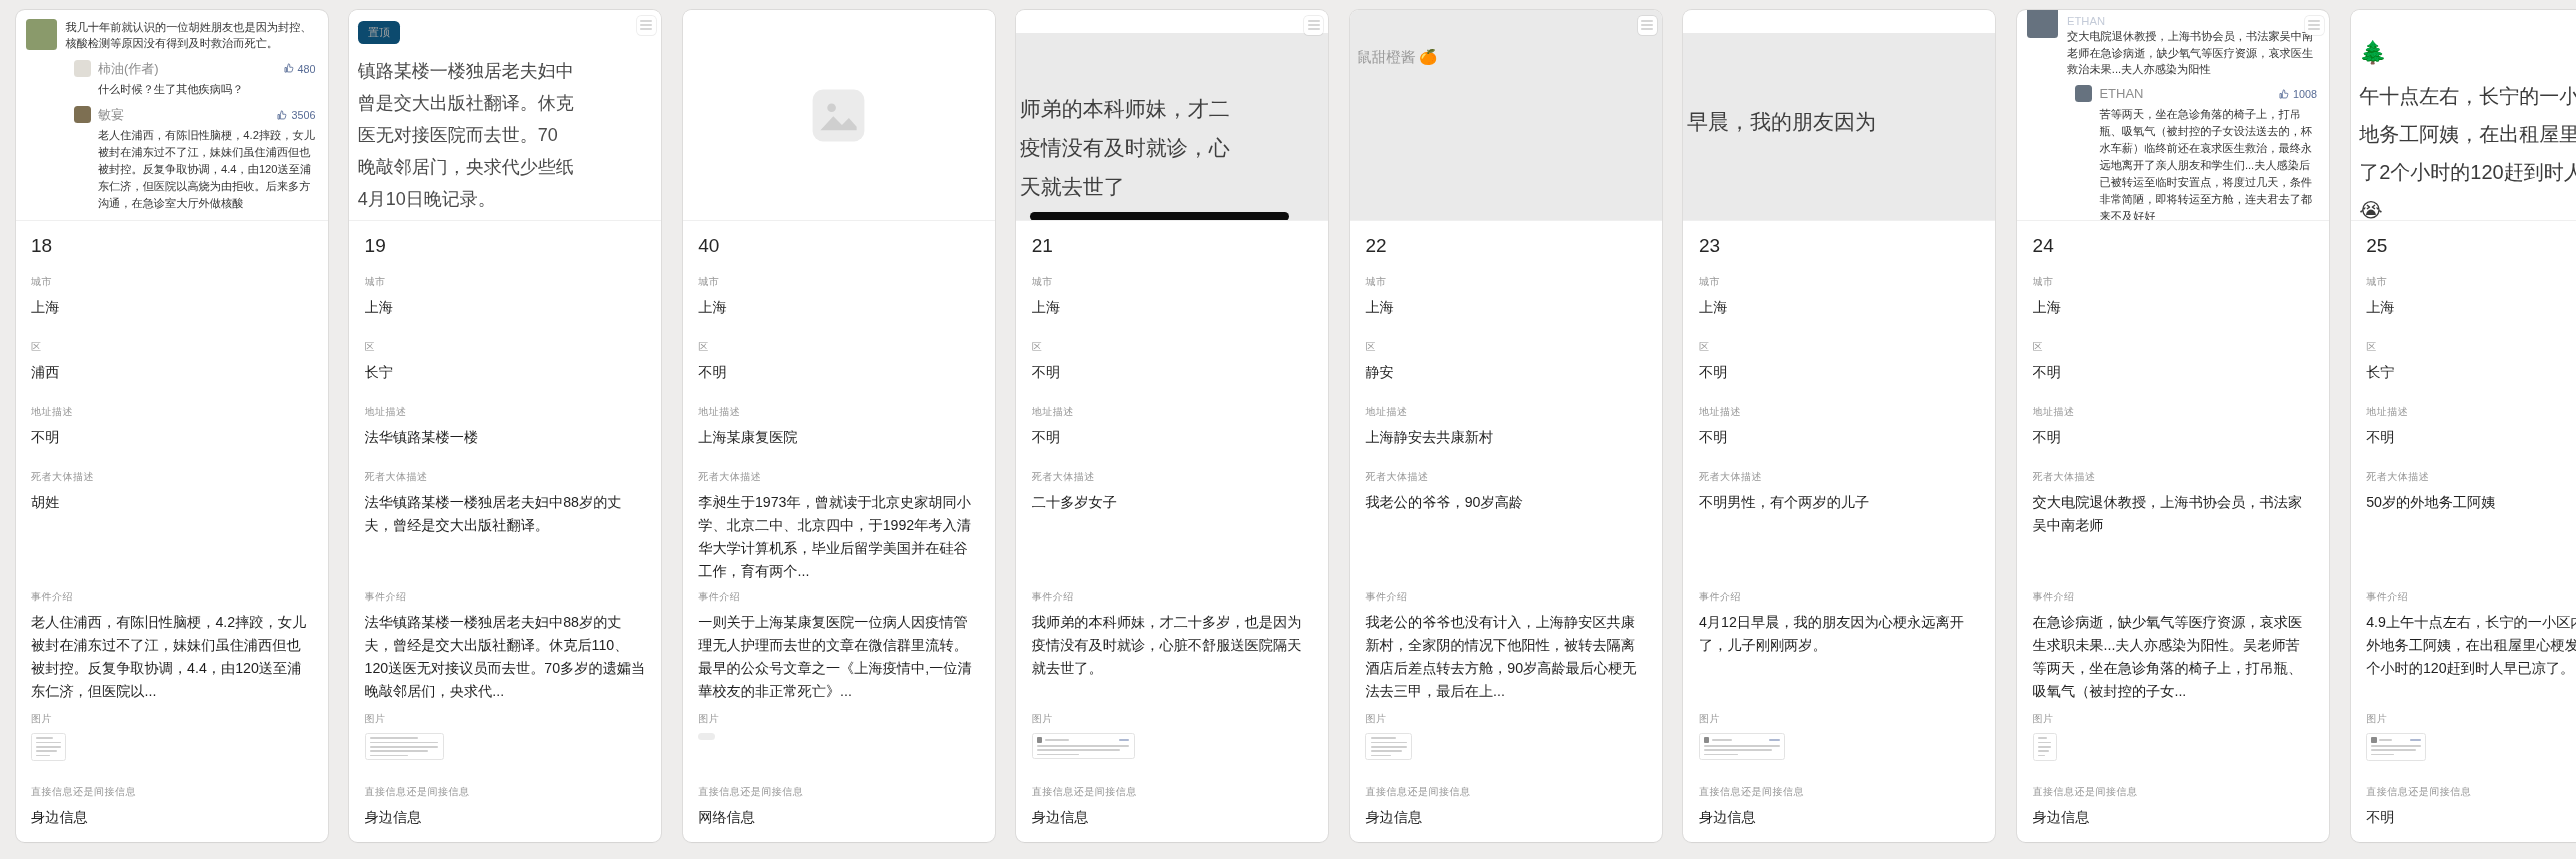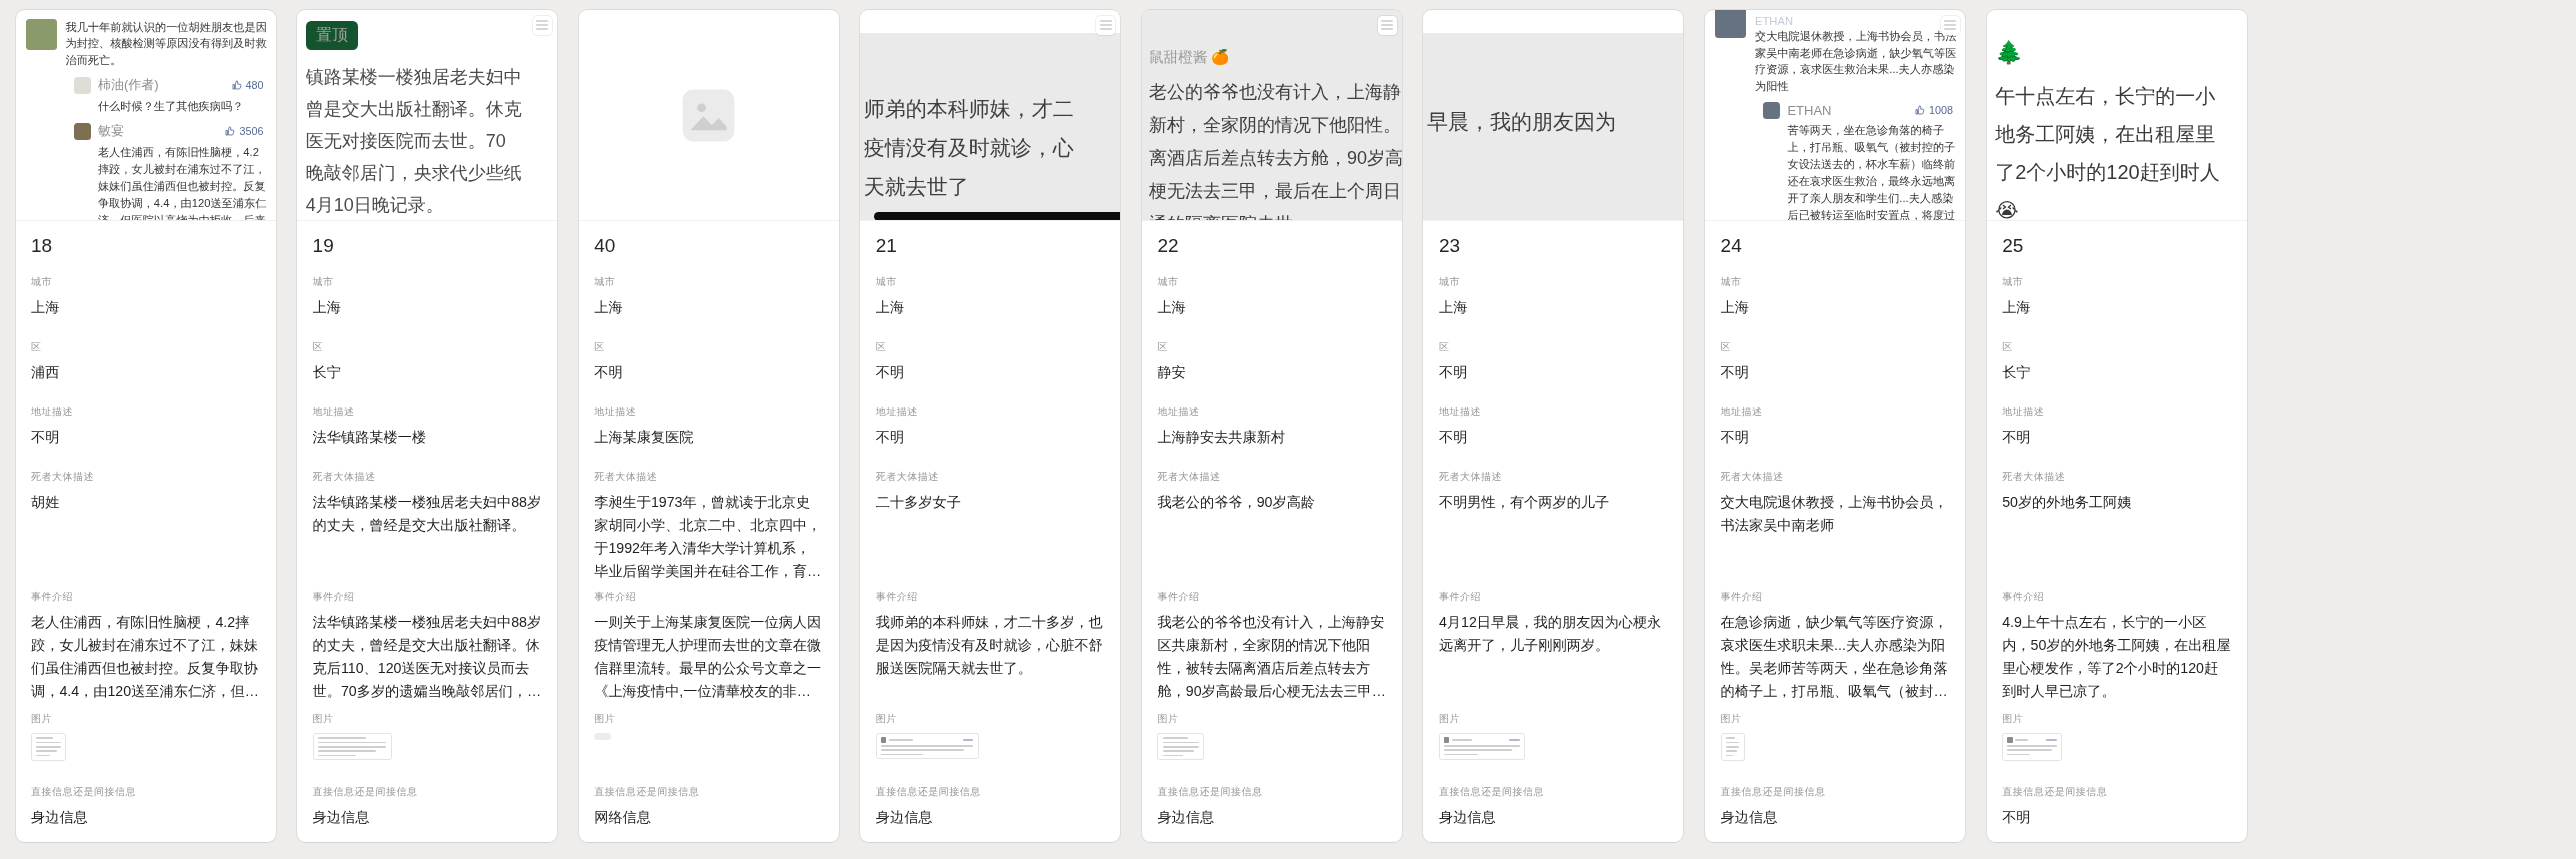--- a/index.html
+++ b/index.html
@@ -2,21 +2,21 @@
 <html style="font-size:14px"><head>
 <meta charset="utf-8">
 <style>
   * { margin:0; padding:0; box-sizing:border-box; }
   html,body { width:2576px; height:859px; overflow:hidden; }
   body { background:#eeedec; font-family:"Liberation Sans","DejaVu Sans",sans-serif; }
 
   .gallery { display:flex; gap:21.6px; padding:10.4px 0 0 15.5px; }
 
   .card {
-    width:260px; height:832px; flex:none;
+    width:312px; height:832px; flex:none;
     background:#ffffff; border-radius:8.6px;
     box-shadow:0 0 0 0.9px rgba(0,0,0,.07), 0 0.9px 1.7px rgba(0,0,0,.04);
     overflow:hidden; display:flex; flex-direction:column;
   }
 
   
   .shot { position:relative; height:211px; overflow:hidden; border-bottom:0.9px solid #efefef; flex:none; }
   .expand-btn { position:absolute; top:5.2px; right:5.2px; width:19px; height:19px; background:#fff;
     border-radius:4.3px; box-shadow:0 0 0 0.9px rgba(0,0,0,.07); padding:4.3px 3.5px;
     display:flex; flex-direction:column; gap:2.6px; }
@@ -31,21 +31,21 @@
   .post-text { font-size:11.2px; line-height:16.4px; color:#343434; }
   .comments { margin-left:48px; margin-top:7.8px; }
   .comment { margin-bottom:7.8px; }
   .comment-header { display:flex; align-items:center; gap:7px; }
   .comment .avatar { width:17px; height:17px; }
   .c-name { font-size:13px; color:#8d8d8d; }
   .c-like { margin-left:auto; font-size:10.8px; color:#576b95; display:flex; align-items:center; gap:3.5px; padding-right:3.5px; }
   .c-text { font-size:11.2px; line-height:17px; color:#343434; margin:3.5px 0 0 24px; }
 
   .shot-pinned { background:#fff; padding:10.4px 0 0 8.6px; }
-  .pin-tag { display:inline-block; background:#14532d; color:#a0a0a0; font-size:16px;
+  .pin-tag { display:inline-block; background:#0c4a6e; color:#a0a0a0; font-size:11px;
     padding:4.3px 10.4px; border-radius:5.2px; margin-bottom:10.4px; }
   .big-lines div { white-space:nowrap; overflow:hidden; }
   .shot-pinned .big-lines { font-size:18px; line-height:32px; color:#4a4a4a; }
 
   .shot-placeholder { background:#fff; display:flex; align-items:center; justify-content:center; }
 
   .shot-biglines { background:#eaeaea; }
   .top-white { height:22.4px; background:#fff; }
   .shot-biglines .big-lines { font-size:21px; line-height:39px; color:#3e3e3e; padding-left:3.5px; }
   .redact-bar { height:9.5px; background:#0d0d0d; border-radius:5.2px; width:259px; margin:6px 0 0 14px; }
@@ -299,27 +299,20 @@
         </div>
         <div class="slot s-direct">
           <div class="f-label">直接信息还是间接信息</div>
           <div class="f-value">身边信息</div>
         </div>
       </div>
     </article>
     <article class="card">
       <div class="shot shot-userpost">
         <div class="u-name"><span>鼠甜橙酱</span><span style="margin-left: 3.5px;">🍊</span></div>
-        <div class="big-lines">
-          <div>老公的爷爷也没有计入，上海静</div>
-          <div>新村，全家阴的情况下他阳性。</div>
-          <div>离酒店后差点转去方舱，90岁高</div>
-          <div>梗无法去三甲，最后在上个周日</div>
-          <div>通的隔离医院去世</div>
-        </div>
         <div class="expand-btn">
           <i></i>
           <i></i>
           <i></i>
         </div>
       </div>
       <div class="fields">
         <div class="rec-num">22</div>
         <div class="slot s-sm">
           <div class="f-label">城市</div>

